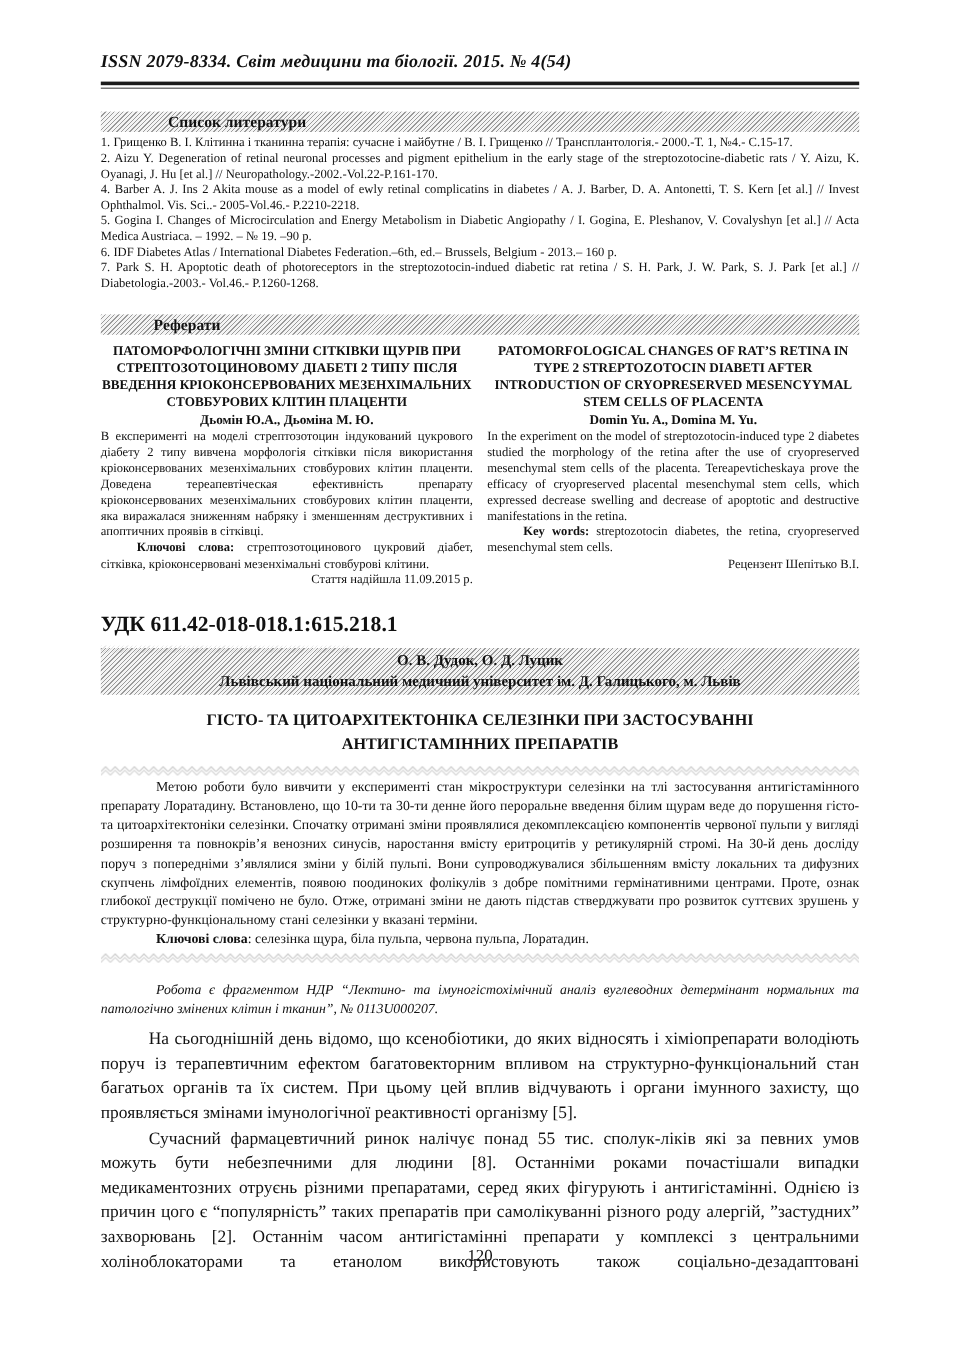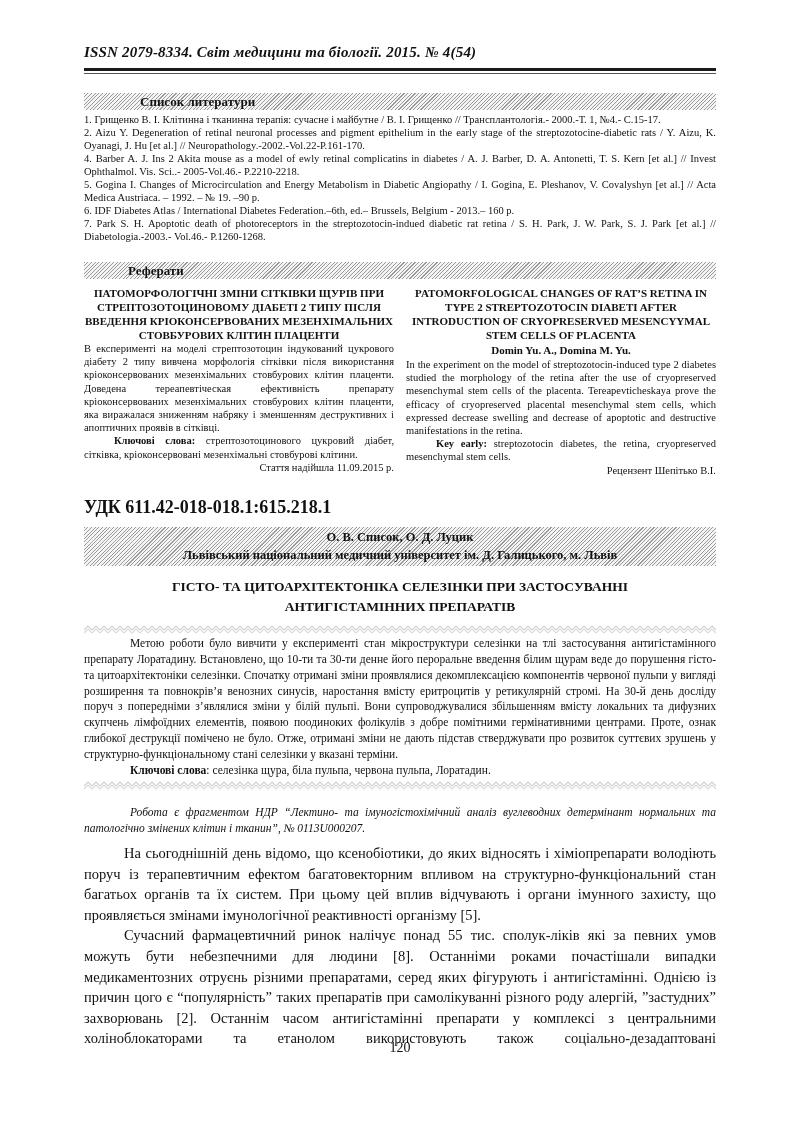--- a/index.html
+++ b/index.html
@@ -108,39 +108,40 @@
     <p>7. Park S. H. Apoptotic death of photoreceptors in the streptozotocin-indued diabetic rat retina / S. H. Park, J. W. Park, S. J. Park [et al.] // Diabetologia.-2003.- Vol.46.- P.1260-1268.</p>
   </div>
 
   <div class="hatch-bar indent-40">
     <span class="bar-label">Реферати</span>
   </div>
 
   <div class="abstract-cols">
     <div class="abs-col">
       <div class="abs-title">ПАТОМОРФОЛОГІЧНІ ЗМІНИ СІТКІВКИ ЩУРІВ ПРИ СТРЕПТОЗОТОЦИНОВОМУ ДІАБЕТІ 2 ТИПУ ПІСЛЯ ВВЕДЕННЯ КРІОКОНСЕРВОВАНИХ МЕЗЕНХІМАЛЬНИХ СТОВБУРОВИХ КЛІТИН ПЛАЦЕНТИ</div>
+      <div class="abs-authors">Дьомін Ю.А., Дьоміна М. Ю.</div>
       <p class="abs-body first-indent">В експерименті на моделі стрептозотоцин індукований цукрового діабету 2 типу вивчена морфологія сітківки після використання кріоконсервованих мезенхімальних стовбурових клітин плаценти. Доведена тереапевтіческая ефективність препарату кріоконсервованих мезенхімальних стовбурових клітин плаценти, яка виражалася зниженням набряку і зменшенням деструктивних і апоптичних проявів в сітківці.</p>
       <p class="kw-line"><span class="kw-label">Ключові слова:</span><span> стрептозотоцинового цукровий діабет, сітківка, кріоконсервовані мезенхімальні стовбурові клітини.</span></p>
       <p class="abs-note">Стаття надійшла 11.09.2015 р.</p>
     </div>
     <div class="abs-col">
       <div class="abs-title">PATOMORFOLOGICAL CHANGES OF RAT’S RETINA IN TYPE 2 STREPTOZOTOCIN DIABETI AFTER INTRODUCTION OF CRYOPRESERVED MESENCYYMAL STEM CELLS OF PLACENTA</div>
       <div class="abs-authors">Domin Yu. A., Domina M. Yu.</div>
       <p class="abs-body first-indent">In the experiment on the model of streptozotocin-induced type 2 diabetes studied the morphology of the retina after the use of cryopreserved mesenchymal stem cells of the placenta. Tereapevticheskaya prove the efficacy of cryopreserved placental mesenchymal stem cells, which expressed decrease swelling and decrease of apoptotic and destructive manifestations in the retina.</p>
-      <p class="kw-line"><span class="kw-label">Key early:</span><span> streptozotocin diabetes, the retina, cryopreserved mesenchymal stem cells.</span></p>
+      <p class="kw-line"><span class="kw-label">Key words:</span><span> streptozotocin diabetes, the retina, cryopreserved mesenchymal stem cells.</span></p>
       <p class="abs-note">Рецензент Шепітько В.І.</p>
     </div>
   </div>
 
   <div class="faint-strip"></div>
 
   <div class="udc">УДК 611.42-018-018.1:615.218.1</div>
 
   <div class="author-bar">
-    <div>О. В. Список, О. Д. Луцик</div>
+    <div>О. В. Дудок, О. Д. Луцик</div>
     <div>Львівський національний медичний університет ім. Д. Галицького, м. Львів</div>
   </div>
 
   <div class="article-title">ГІСТО- ТА ЦИТОАРХІТЕКТОНІКА СЕЛЕЗІНКИ ПРИ ЗАСТОСУВАННІ АНТИГІСТАМІННИХ ПРЕПАРАТІВ</div>
 
   <svg class="zigzag" xmlns="http://www.w3.org/2000/svg">
     <defs>
       <pattern id="zz1" width="8" height="9" patternUnits="userSpaceOnUse">
         <path d="M0 5 L4 1 L8 5" fill="none" stroke="#cfcfcf" stroke-width="1.1"></path>
         <path d="M0 8 L4 4 L8 8" fill="none" stroke="#d8d8d8" stroke-width="1.1"></path>

